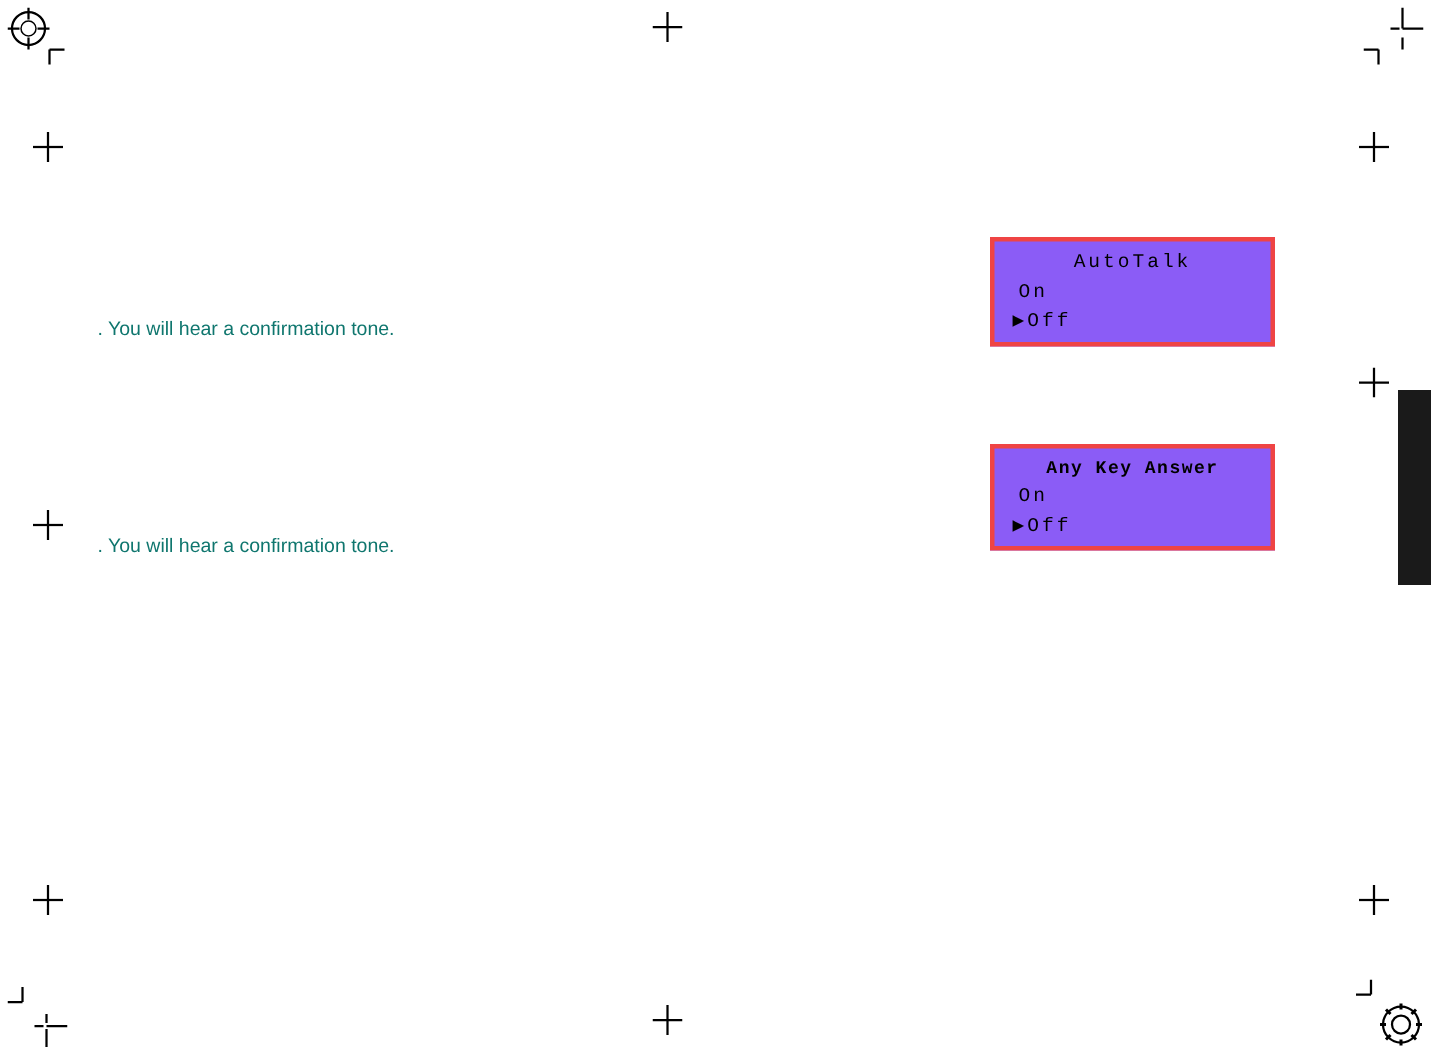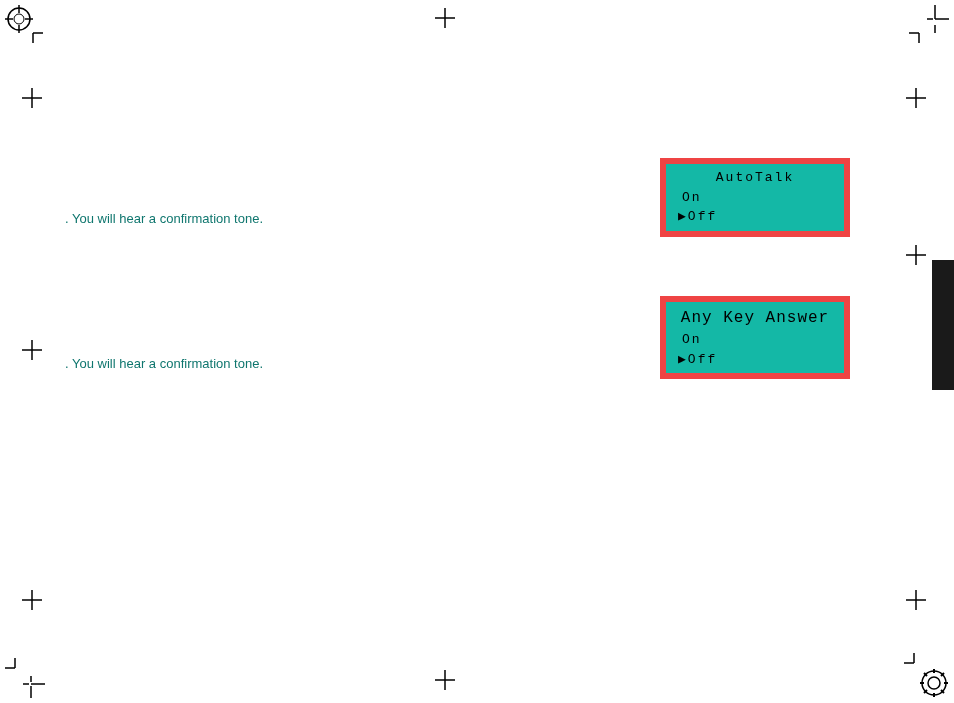--- a/index.html
+++ b/index.html
@@ -19,22 +19,22 @@
       height: 40px;
     }
     .corner-mark svg {
       width: 100%;
       height: 100%;
     }
 
     
     .menu-box {
       position: absolute;
-      border: 6px solid #ef4444;
-      background: #14b8a6;
+      border: 3px solid #ef4444;
+      background: #8b5cf6;
       padding: 4px 8px;
       font-family: 'Courier New', Courier, monospace;
       font-size: 13px;
       line-height: 1.5;
     }
 
     
     .confirmation-text {
       position: absolute;
       font-family: Arial, Helvetica, sans-serif;
@@ -172,21 +172,21 @@
   <div style="text-align: center; letter-spacing: 2px;">AutoTalk</div>
   <div style="padding-left: 8px; letter-spacing: 2px;">On</div>
   <div style="padding-left: 4px; letter-spacing: 2px;">
     <span>▶</span><span>Off</span>
   </div>
 </div>
 
 <div class="confirmation-text" style="top: 211px; left: 65px;">. You will hear a confirmation tone.</div>
 
 <div class="menu-box" style="top: 296px; left: 660px; width: 190px;">
-  <div style="text-align: center; letter-spacing: 1px; font-size: 16px;">Any Key Answer</div>
+  <div style="text-align: center; letter-spacing: 1px; font-size: 12px; font-weight: bold;">Any Key Answer</div>
   <div style="padding-left: 8px; letter-spacing: 2px;">On</div>
   <div style="padding-left: 4px; letter-spacing: 2px;">
     <span>▶</span><span>Off</span>
   </div>
 </div>
 
 <div class="confirmation-text" style="top: 356px; left: 65px;">. You will hear a confirmation tone.</div>
 
 <div class="sidebar-bar"></div>
 

